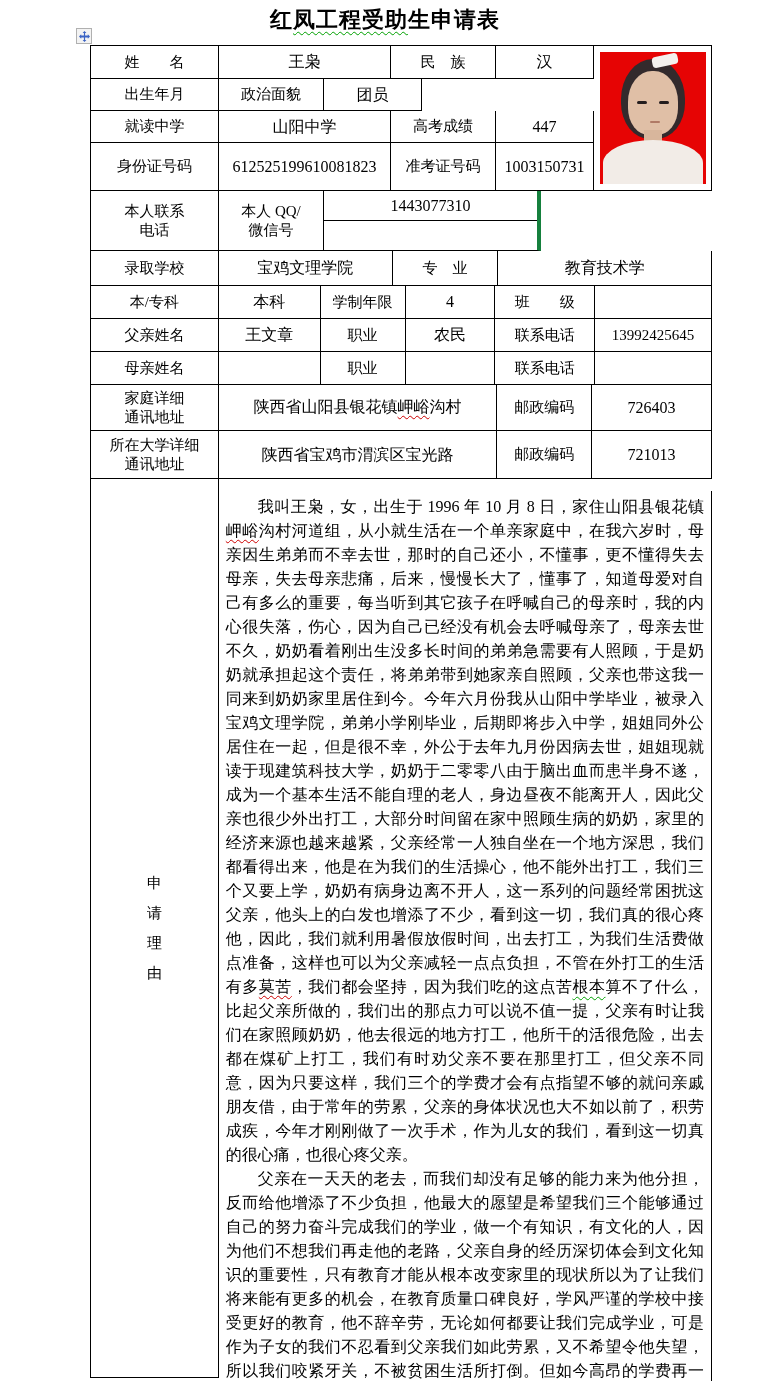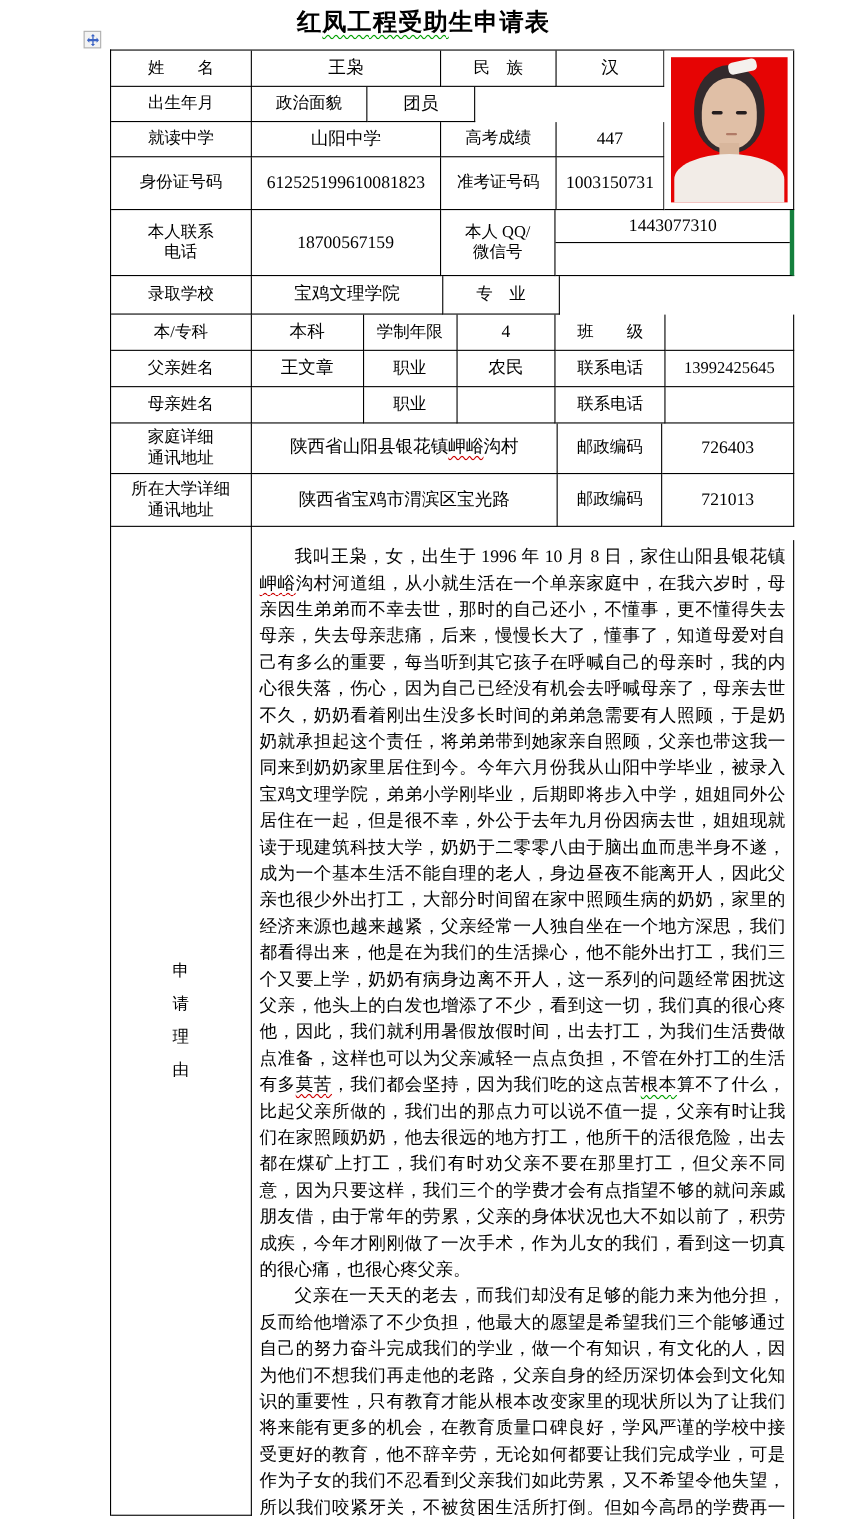--- a/index.html
+++ b/index.html
@@ -14,21 +14,21 @@
   .sq-green{text-decoration:underline wavy #00a000;text-decoration-thickness:1px;text-underline-offset:4px;}
   .sq-red{text-decoration:underline wavy #cc0000;text-decoration-thickness:1px;text-underline-offset:3px;}
 
   .move-handle{
     position:absolute;left:76px;top:28px;width:16px;height:16px;
     border:1px solid #b0b0b0;background:#f3f3f3;box-sizing:border-box;
     display:flex;align-items:center;justify-content:center;cursor:move;
   }
 
   .tbl{
-    position:absolute;left:100px;top:45px;width:622px;
+    position:absolute;left:90px;top:45px;width:622px;
     border-top:1px solid #000;border-left:1px solid #000;box-sizing:border-box;
     font-size:15px;
   }
   .row{display:flex;}
   .c{
     border-right:1px solid #000;border-bottom:1px solid #000;box-sizing:border-box;
     display:flex;flex-direction:column;align-items:center;justify-content:center;
     text-align:center;overflow:hidden;line-height:1.25;
   }
   .v{font-size:16px;}
@@ -112,35 +112,35 @@
         <div class="shirt"></div>
       </div>
     </div>
   </div>
 
   <div class="row" style="height:60px;">
     <div class="c" style="width:128px;height:60px;">
       <span>本人联系</span>
       <span>电话</span>
     </div>
-    <div class="c v" style="width:172px;height:60px;">18700567159</div>
     <div class="c" style="width:105px;height:60px;">
       <span>本人 QQ/</span>
       <span>微信号</span>
     </div>
     <div class="stack" style="width:217px;height:60px;border-right:4px solid #15803d;border-bottom:1px solid #000;box-sizing:border-box;">
       <div class="sub v" style="height:30px;">1443077310</div>
       <div class="sub v" style="flex:1;"></div>
     </div>
   </div>
 
   <div class="row" style="height:35px;">
     <div class="c" style="width:128px;height:35px;">录取学校</div>
     <div class="c v" style="width:174px;height:35px;">宝鸡文理学院</div>
     <div class="c" style="width:106px;height:35px;">专　业</div>
+    <div class="c v" style="width:214px;height:35px;">教育技术学</div>
   </div>
 
   <div class="row" style="height:33px;">
     <div class="c" style="width:128px;height:33px;">本/专科</div>
     <div class="c v" style="width:102px;height:33px;">本科</div>
     <div class="c" style="width:85px;height:33px;">学制年限</div>
     <div class="c v" style="width:90px;height:33px;">4</div>
     <div class="c" style="width:100px;height:33px;">班　　级</div>
     <div class="c v" style="width:117px;height:33px;"></div>
   </div>

